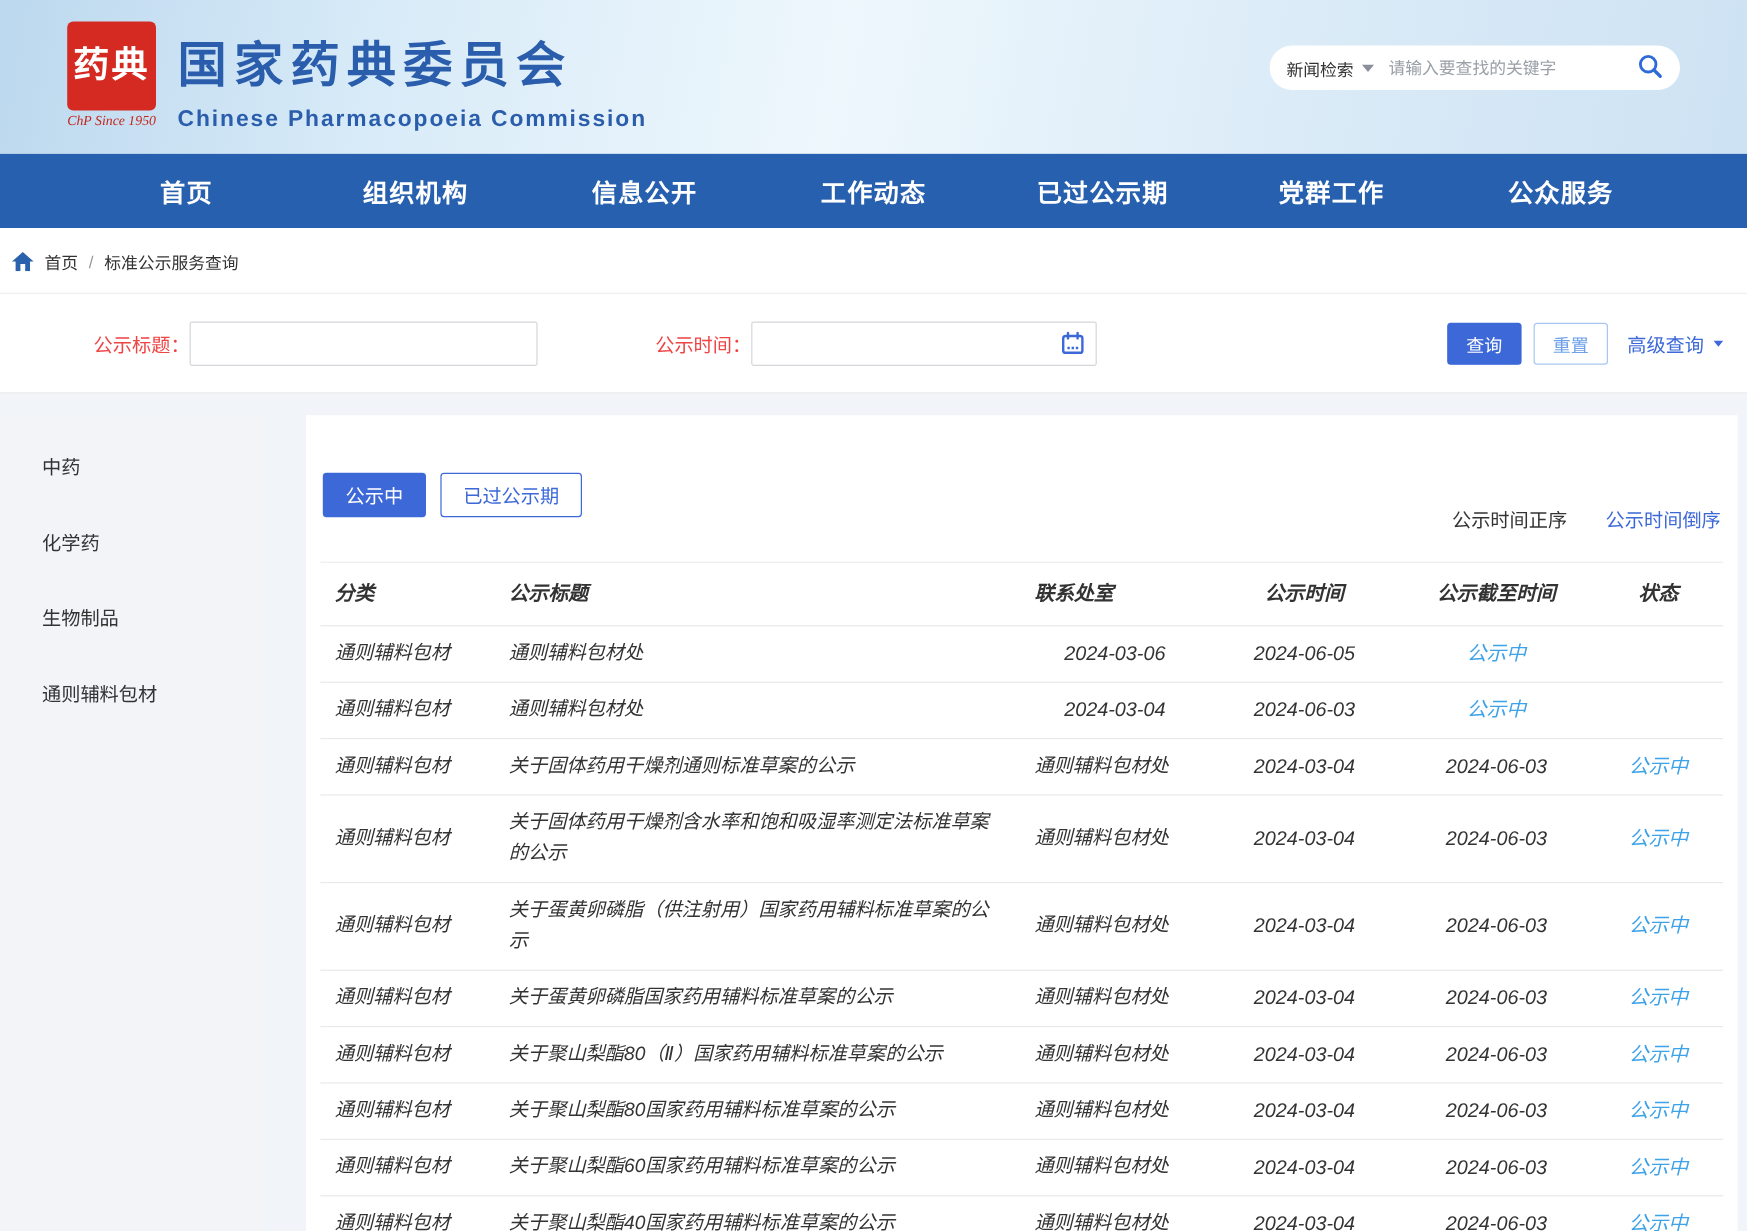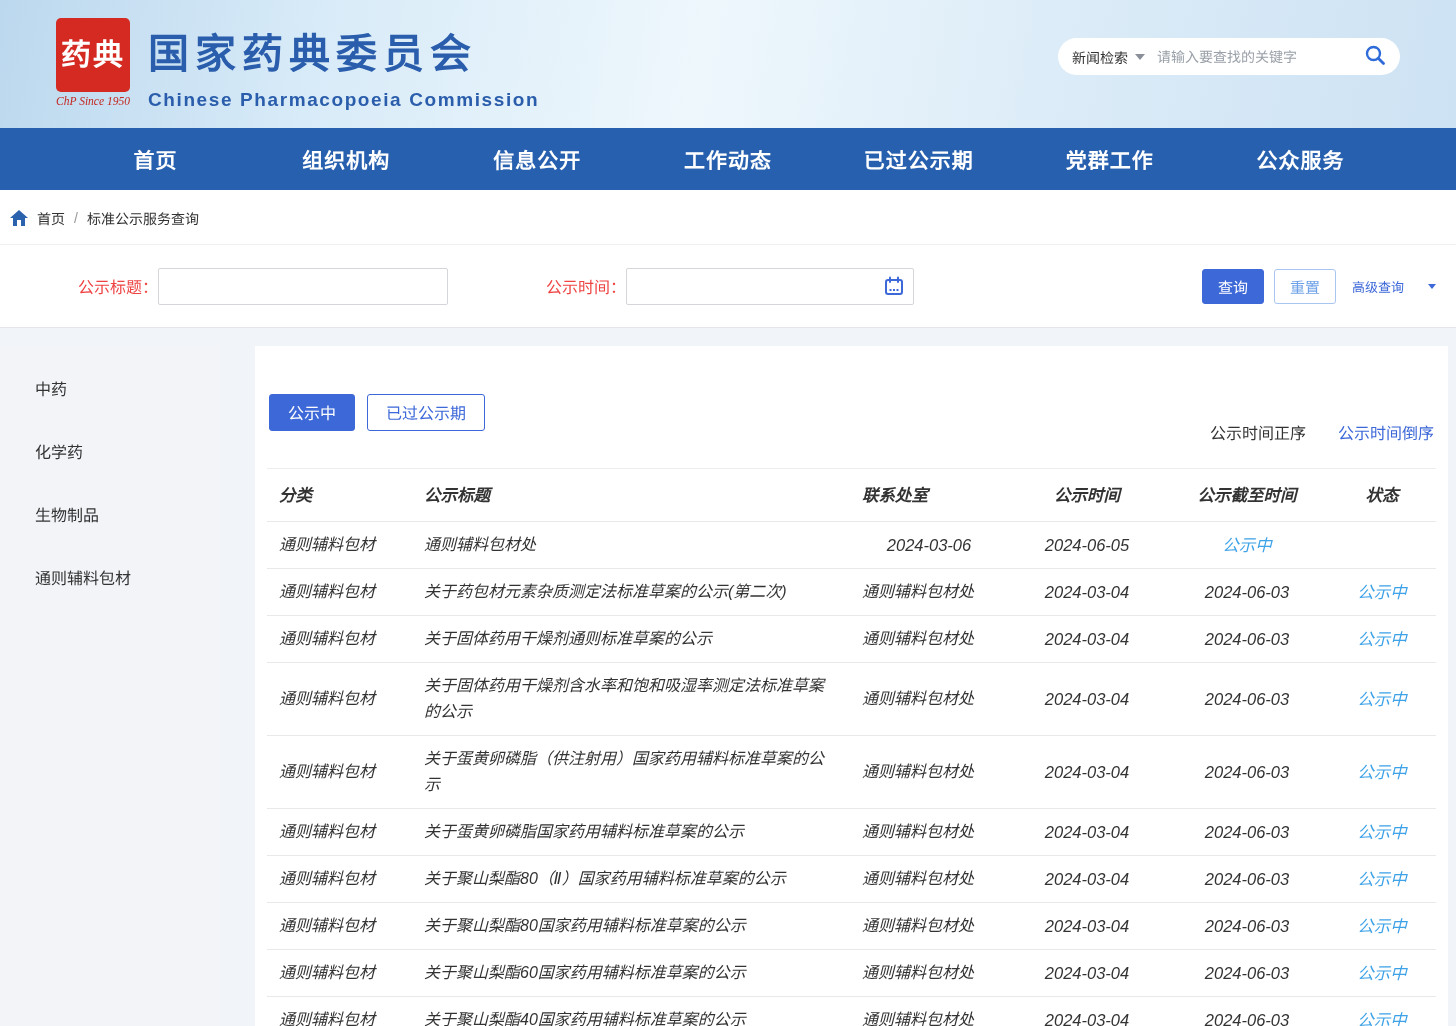--- a/index.html
+++ b/index.html
@@ -71,21 +71,21 @@
   .date-wrap{ position:relative; width:288px; }
   .date-wrap .filter-input{ width:288px; padding-right:36px; }
   .cal-icon{ position:absolute; right:10px; top:8px; cursor:pointer; }
   .filter-actions{ position:absolute; right:20px; display:flex; align-items:center; }
   .btn{
     height:35px; border-radius:3px; font-size:15px; cursor:pointer; font-family:inherit;
     display:inline-flex; align-items:center; justify-content:center;
   }
   .btn-primary{ background:#3d68d8; color:#fff; border:1px solid #3d68d8; width:62px; }
   .btn-ghost{ background:#fff; color:#6fa1e8; border:1px solid #a8c6f0; width:62px; margin-left:10px; }
-  .adv-link{ color:#3d68d8; font-size:13px; text-decoration:none; margin-left:16px; display:flex; align-items:center; gap:24px; white-space:nowrap; }
+  .adv-link{ color:#3d68d8; font-size:16px; text-decoration:none; margin-left:16px; display:flex; align-items:center; gap:8px; white-space:nowrap; }
   .adv-link .caret-down{ border-top-color:#3d68d8; border-left-width:4px; border-right-width:4px; border-top-width:5px; }
   
   .page-body{ display:flex; margin-top:18px; align-items:stretch; min-height:661px; }
   .side-nav{ width:220px; background:#f2f4f8; padding:30px 0 0 35px; list-style:none; flex-shrink:0; }
   .side-nav li{ height:63px; display:flex; align-items:flex-start; }
   .side-nav a{ color:#333; font-size:16px; text-decoration:none; }
   .content-panel{ background:#fff; flex:1; margin:0 19px 0 35px; padding:34px 12px 0 12px; }
   
   .list-toolbar{ display:flex; align-items:center; padding:0 2px; }
   .tab-btn{
@@ -258,21 +258,20 @@
           <div class="t-row">
             <div class="t-cell t-cat">通则辅料包材</div>
             <div class="t-cell t-dept">通则辅料包材处</div>
             <div class="t-cell t-date">2024-03-06</div>
             <div class="t-cell t-end">2024-06-05</div>
             <div class="t-cell t-status"><a href="#">公示中</a></div>
           </div>
 
           <div class="t-row">
             <div class="t-cell t-cat">通则辅料包材</div>
-            <div class="t-cell t-title">关于药包材元素杂质测定法标准草案的公示(第二次)</div>
             <div class="t-cell t-dept">通则辅料包材处</div>
             <div class="t-cell t-date">2024-03-04</div>
             <div class="t-cell t-end">2024-06-03</div>
             <div class="t-cell t-status"><a href="#">公示中</a></div>
           </div>
 
           <div class="t-row">
             <div class="t-cell t-cat">通则辅料包材</div>
             <div class="t-cell t-title">关于固体药用干燥剂通则标准草案的公示</div>
             <div class="t-cell t-dept">通则辅料包材处</div>

